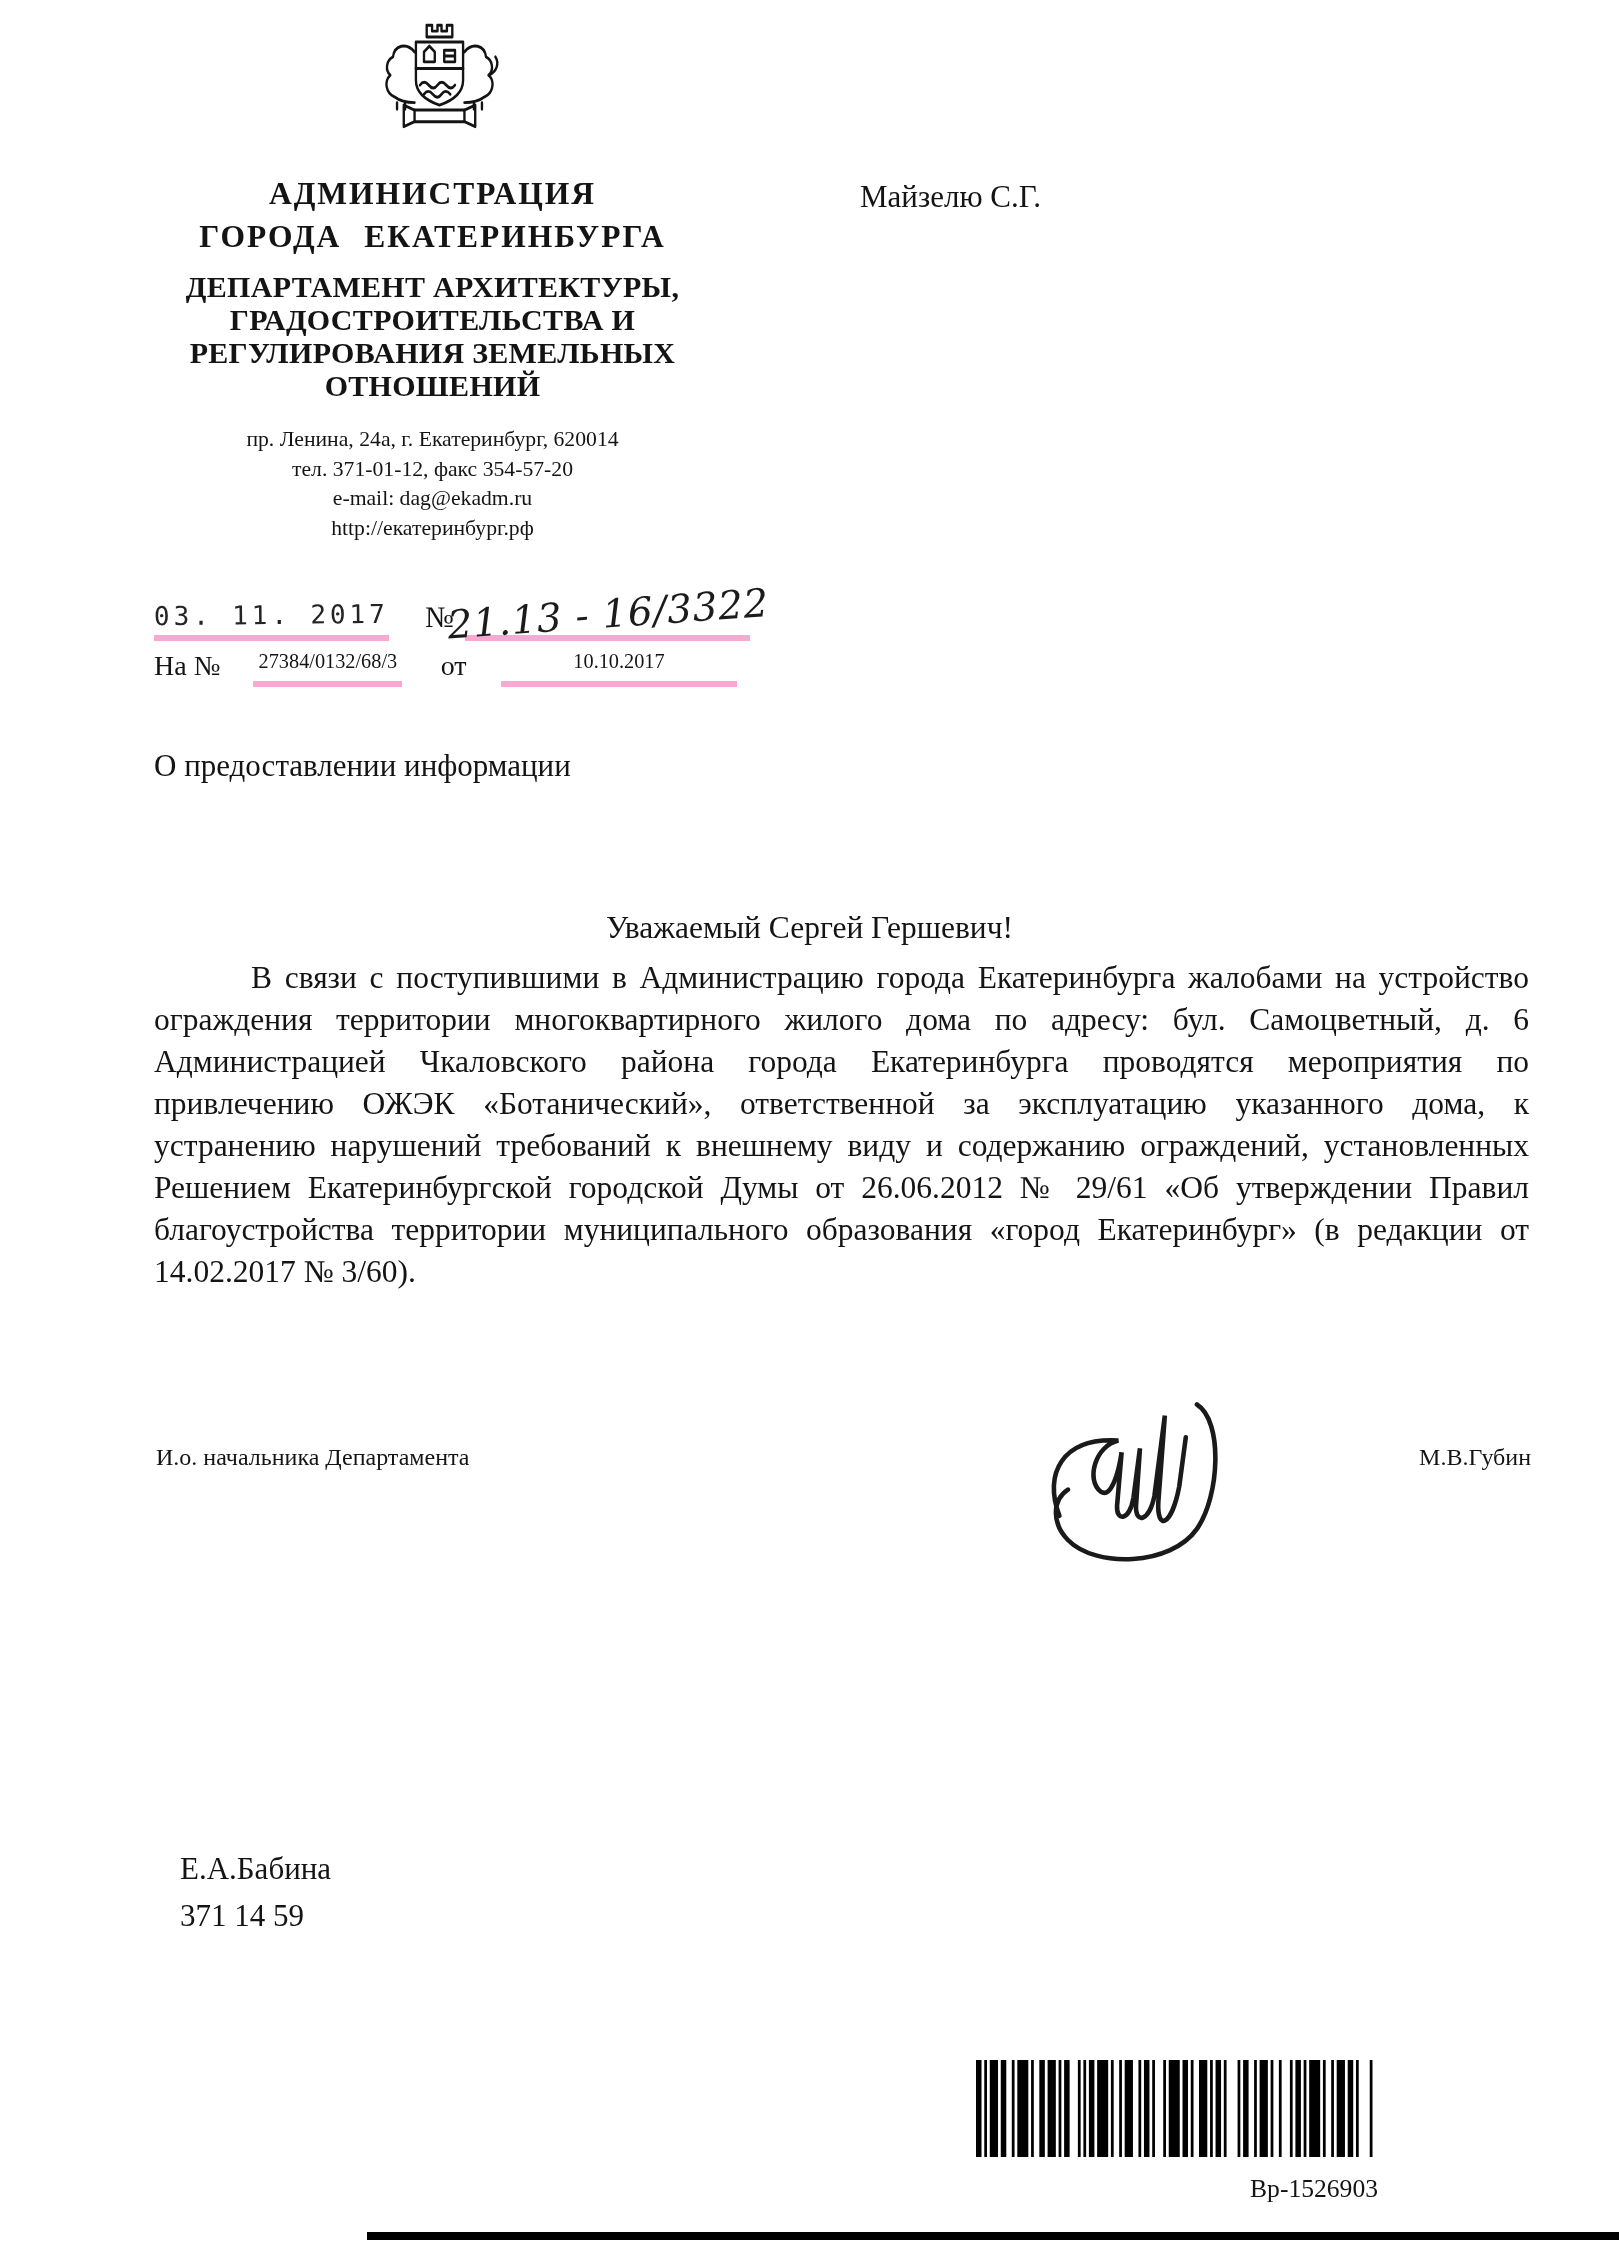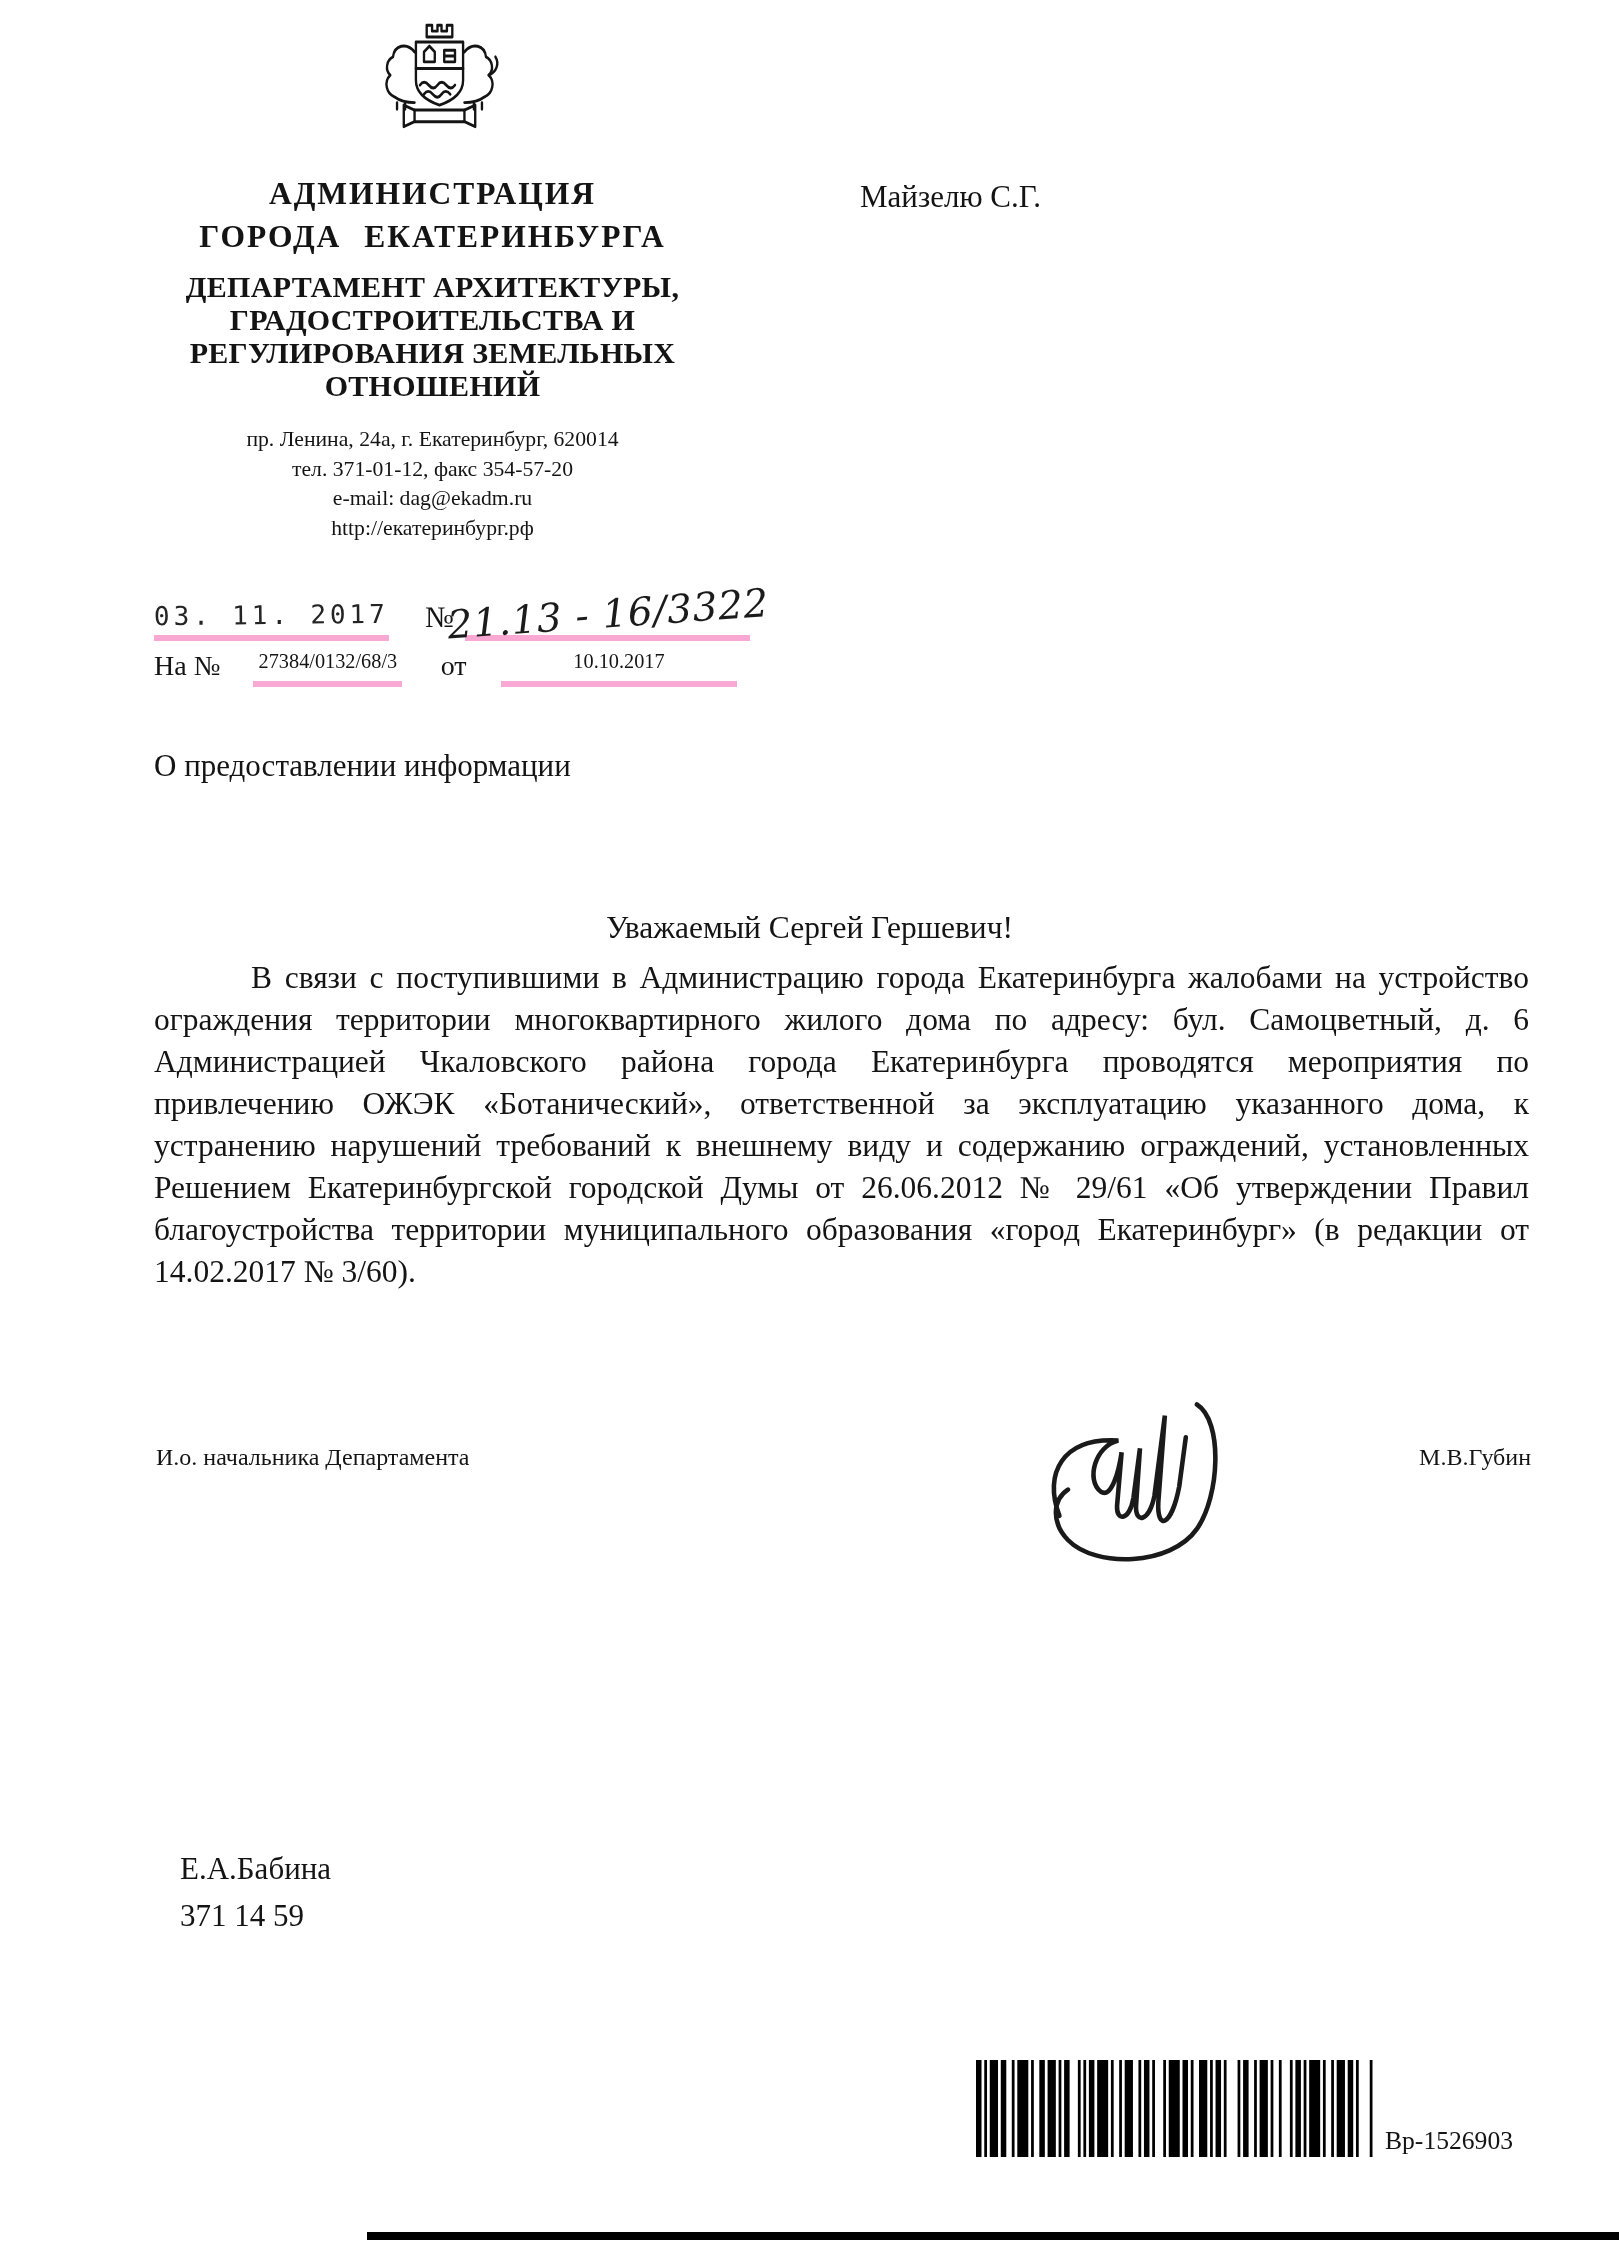--- a/index.html
+++ b/index.html
@@ -55,21 +55,21 @@
 
   
   .sig-row { position:absolute; left:156px; top:1444px; width:1375px; display:flex; justify-content:space-between; font-size:24px; }
   .signature-svg { position:absolute; left:997px; top:1375px; width:282px; height:203px; }
   .signature-svg path { fill:none; stroke:#1a1a1a; stroke-width:7; stroke-linecap:round; }
 
   
   .executor { position:absolute; left:168px; top:1845px; font-size:31px; line-height:47px;margin-left:12px; }
 
   
-  .barcode-wrap { position:absolute; left:976px; top:2060px; display:flex; align-items:flex-end; gap:7px; }
+  .barcode-wrap { position:absolute; left:976px; top:2060px; display:flex; align-items:flex-end; gap:17px;flex-direction:column; }
   .barcode-box { width:402px; height:97px; }
   .barcode-box svg { width:100%; height:100%; }
   .barcode-label { font-size:25.6px; padding-bottom:1.3px; white-space:nowrap; }
 
   .bottom-line { position:absolute; left:367px; right:0; top:2232px; height:7.9px; background:#000; }
 
   .emblem-stroke { fill:none; stroke:#141414; stroke-width:3.5; stroke-linejoin:round; stroke-linecap:round; }
 </style>
 </head>
 <body>

